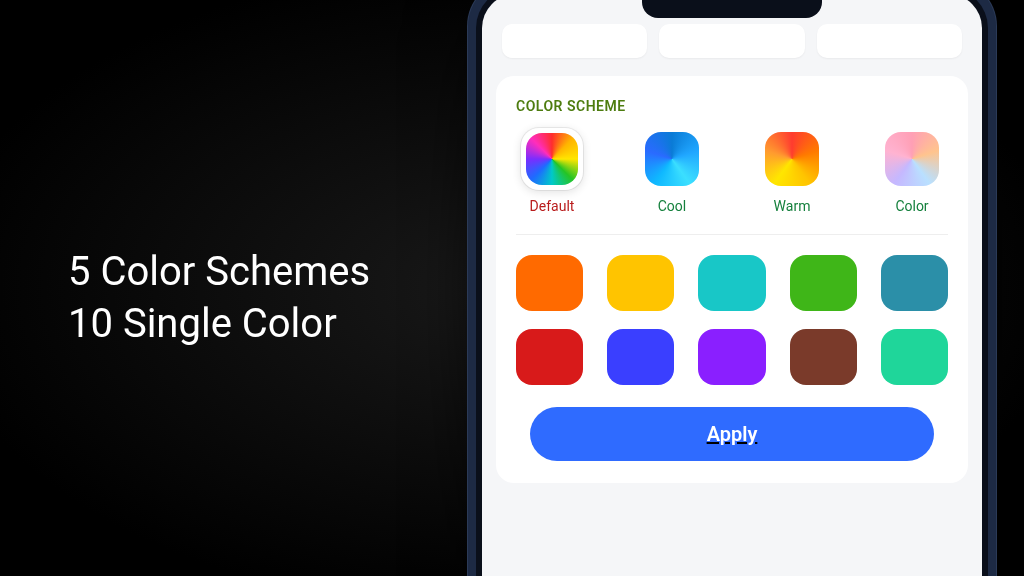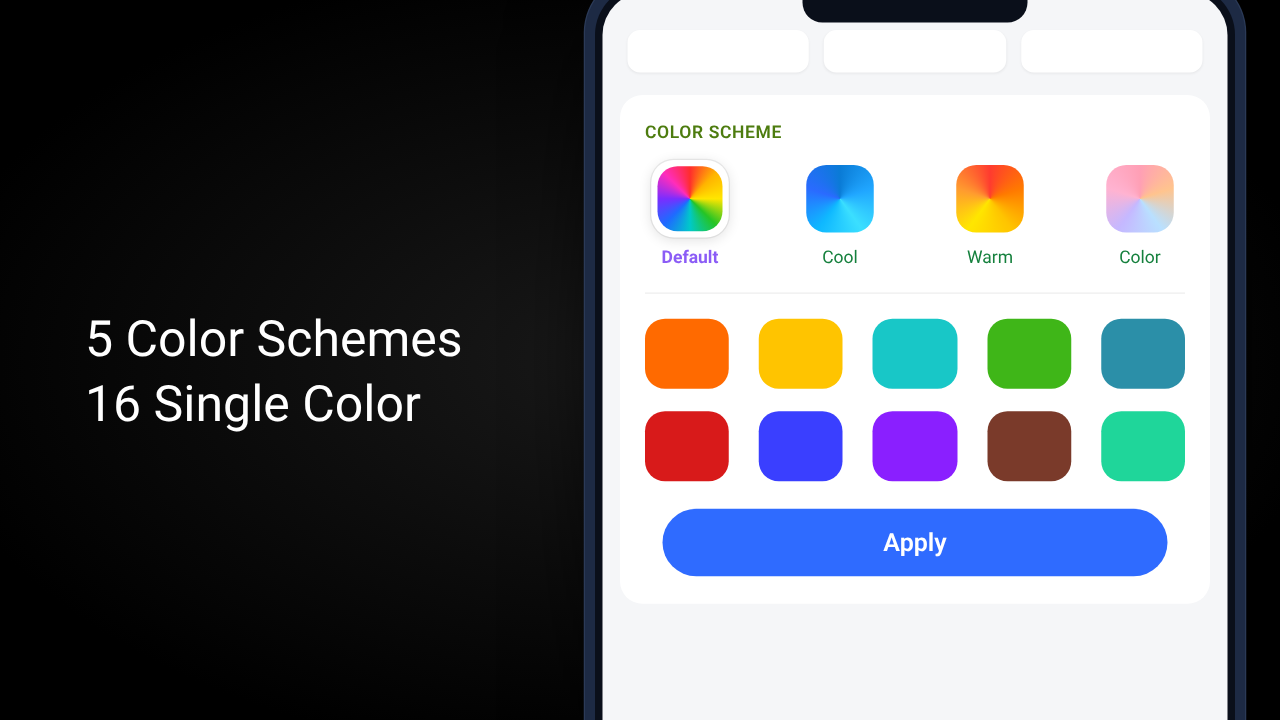--- a/index.html
+++ b/index.html
@@ -119,22 +119,22 @@
     height: 54px;
     border-radius: 16px;
   }
   .scheme-item.selected .scheme-swatch{ width:52px;height:52px; }
   .scheme-name {
     margin-top: 8px;
     font-size: 14px;
     color: #15803d;
   }
   .scheme-item.selected .scheme-name {
-    color: #8b5cf6;
-    font-weight: 700;
+    color: #b91c1c;
+    font-weight: 400;
   }
 
   
   .sw-default { background: conic-gradient(#ff2d2d,#ffb400,#ffe600,#25c425,#00c9c9,#1e6bff,#7a2dff,#ff2dbb,#ff2d2d); }
   .sw-cool    { background: conic-gradient(#0a7bd6,#20a6ff,#3bdfff,#0fb8ff,#2a6bff,#0a7bd6); }
   .sw-warm    { background: conic-gradient(#ff3b2f,#ff7a00,#ffc400,#ffe600,#ff9b2f,#ff3b2f); }
   .sw-pink    { background: conic-gradient(#ff9fb5,#ffc48e,#b9e0ff,#c5b8ff,#ffb3d1,#ff9fb5); }
   .sw-morandi { background: conic-gradient(#9aa080,#b7a98f,#9bb0a8,#8c9aa8,#9aa080); }
 
   .divider { height:1px;background:#eee;margin:4px 0 20px 0; }
@@ -144,41 +144,41 @@
     grid-template-columns: repeat(5, 1fr);
     gap: 18px 24px;
   }
   .color-swatch {
     height: 56px;
     border-radius: 16px;
     cursor: pointer;
   }
 
   
-  .apply-wrap { padding: 22px 14px 0 14px; }
+  .apply-wrap { padding: 22px 14px 0 14px; text-decoration: underline; }
   .apply-btn {
     width: 100%;
     height: 54px;
     background: #2f6bff;
     border-radius: 28px;
     color: #fff;
     font-size: 20px;
     font-weight: 600;
     display: flex;
     align-items: center;
     justify-content: center;
     cursor: pointer;
   }
 </style>
 </head>
 <body>
 
 <div class="slide-text">
   <div>5 Color Schemes</div>
-  <div>16 Single Color</div>
+  <div>10 Single Color</div>
 </div>
 
 <div class="phone">
   <div class="phone-inner">
     <div class="screen">
       <div class="notch"></div>
 
       <div class="tabs">
         <div class="tab"></div>
         <div class="tab"></div>

